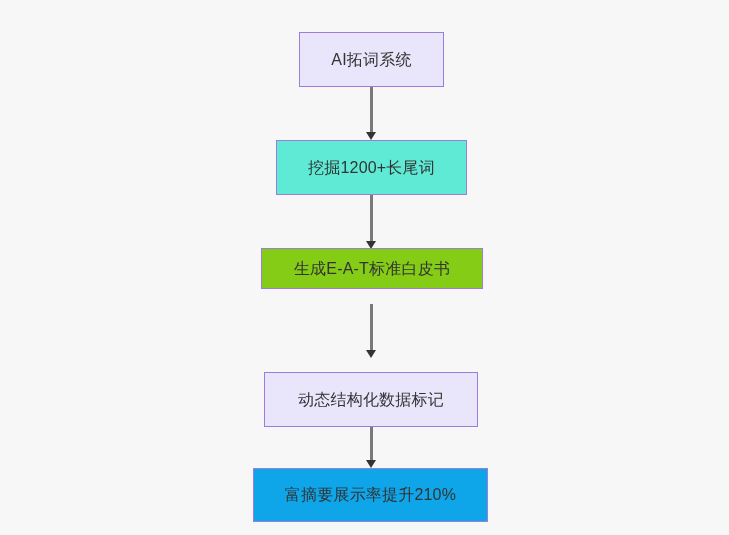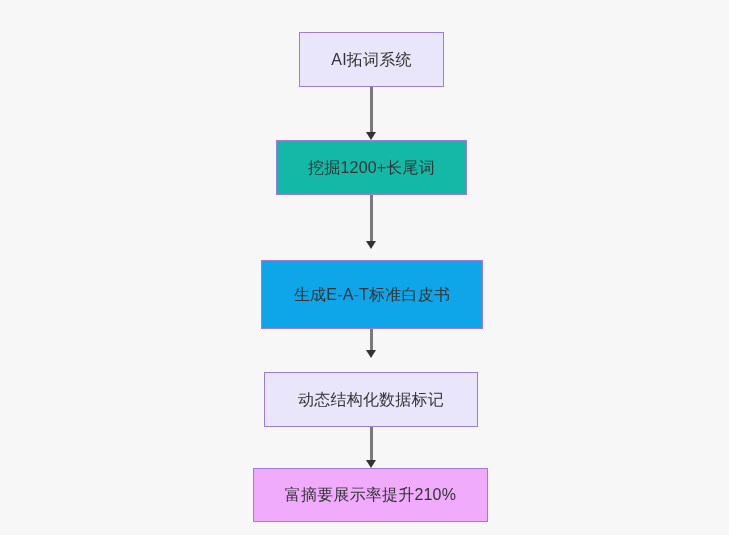--- a/index.html
+++ b/index.html
@@ -75,26 +75,26 @@
     <div class="edge-arrow" style="top: 46px; border-top-color: rgb(51, 51, 51);"></div>
   </div>
   <div class="edge" style="left: 369.5px; top: 397px; width: 3px; height: 55px;">
     <div class="edge-line" style="height: 48px; background: rgb(122, 122, 122);"></div>
     <div class="edge-arrow" style="top: 47px; border-top-color: rgb(51, 51, 51);"></div>
   </div>
 
   <div class="node-box" style="left: 299px; top: 16px; width: 145px; height: 55px; background: rgb(233, 230, 251); border-color: rgb(157, 125, 219); color: rgb(51, 51, 51);">
     <span class="node-label">AI拓词系统</span>
   </div>
-  <div class="node-box" style="left: 276px; top: 124px; width: 191px; height: 55px; background: #14b8a6; border-color: rgb(157, 125, 219); color: rgb(51, 51, 51);">
+  <div class="node-box" style="left: 276px; top: 124px; width: 191px; height: 55px; background: #5eead4; border-color: rgb(157, 125, 219); color: rgb(51, 51, 51);">
     <span class="node-label">挖掘1200+长尾词</span>
   </div>
-  <div class="node-box" style="left: 261px; top: 244px; width: 222px; height: 69px; background: #0ea5e9; border-color: rgb(157, 125, 219); color: rgb(51, 51, 51);">
+  <div class="node-box" style="left: 261px; top: 232px; width: 222px; height: 41px; background: #84cc16; border-color: rgb(157, 125, 219); color: rgb(51, 51, 51);">
     <span class="node-label">生成E-A-T标准白皮书</span>
   </div>
   <div class="node-box" style="left: 264px; top: 356px; width: 214px; height: 55px; background: rgb(233, 230, 251); border-color: rgb(157, 125, 219); color: rgb(51, 51, 51);">
     <span class="node-label">动态结构化数据标记</span>
   </div>
-  <div class="node-box" style="left: 253px; top: 452px; width: 235px; height: 54px; background: #f0abfc; border-color: rgb(157, 125, 219); color: rgb(51, 51, 51);">
+  <div class="node-box" style="left: 253px; top: 452px; width: 235px; height: 54px; background: #0ea5e9; border-color: rgb(157, 125, 219); color: rgb(51, 51, 51);">
     <span class="node-label">富摘要展示率提升210%</span>
   </div>
 
 </div>
 
 </body></html>

